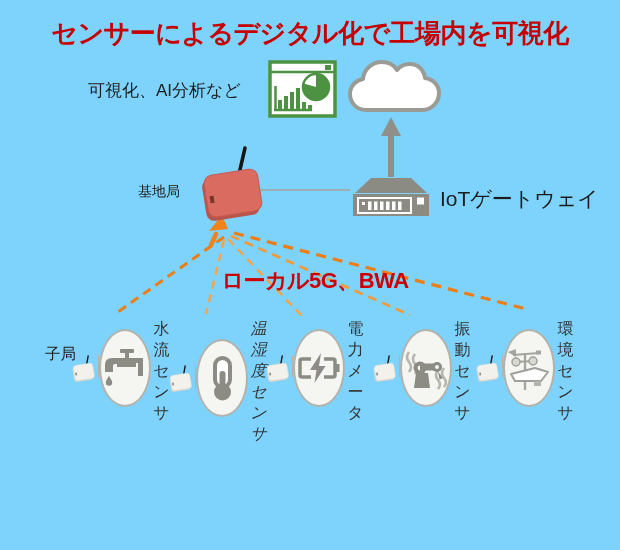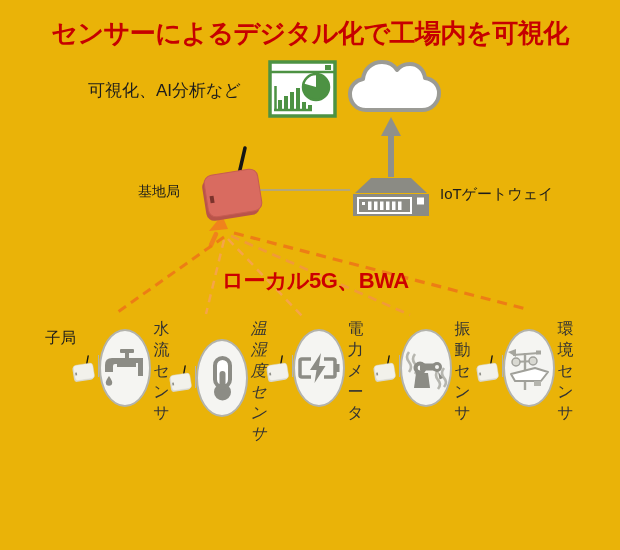--- a/index.html
+++ b/index.html
@@ -1,34 +1,34 @@
 <!DOCTYPE html>
 <html><head>
 <meta charset="utf-8">
 <style>
   html,body{margin:0;padding:0;background:#ffffff;}
   .canvas{
-    position:relative;width:620px;height:550px;background:#eab308;overflow:hidden;
+    position:relative;width:620px;height:550px;background:#7dd3fc;overflow:hidden;
     font-family:"Liberation Sans","DejaVu Sans",sans-serif;
   }
   .abs{position:absolute;}
   .page-title{
     top:16px;left:0;width:620px;text-align:center;
     font-size:26px;font-weight:bold;color:#c60000;letter-spacing:-0.5px;
     z-index:5;
   }
   .analysis-label{
     top:79px;left:88px;font-size:17px;color:#1c1c1c;z-index:5;
   }
   .chart-icon{top:60px;left:268px;z-index:4;}
   .cloud-icon{top:54px;left:344px;z-index:3;}
   .overlay{top:0;left:0;z-index:2;}
   .base-label{top:183px;left:138px;font-size:14px;color:#1c1c1c;z-index:5;}
-  .gateway-label{top:185px;left:440px;font-size:15px;color:#1c1c1c;z-index:5;}
-  .child-label{top:328px;left:45px;font-size:15.5px;color:#1c1c1c;z-index:5;}
+  .gateway-label{top:185px;left:440px;font-size:21px;color:#1c1c1c;z-index:5;}
+  .child-label{top:344px;left:45px;font-size:15.5px;color:#1c1c1c;z-index:5;}
   .base-station{top:140px;left:190px;z-index:4;}
   .gateway{top:170px;left:347px;z-index:4;}
   .protocols{
     top:237px;left:135px;width:360px;text-align:center;z-index:6;
     font-size:22px;font-weight:bold;color:#cc0000;line-height:29px;letter-spacing:-0.5px;
   }
   .sensor-col{
     top:312px;width:104px;display:flex;flex-direction:row;align-items:center;z-index:4;
   }
   .col-1{left:68px;}.col-2{left:165px;font-style:italic;}.col-3{left:262px;}.col-4{left:369px;}.col-5{left:472px;}

